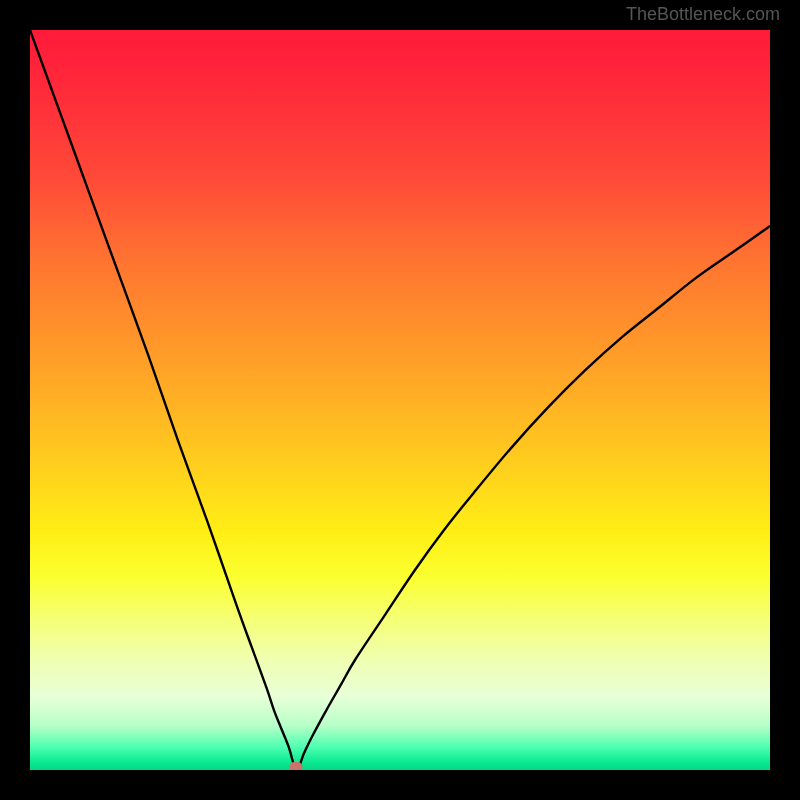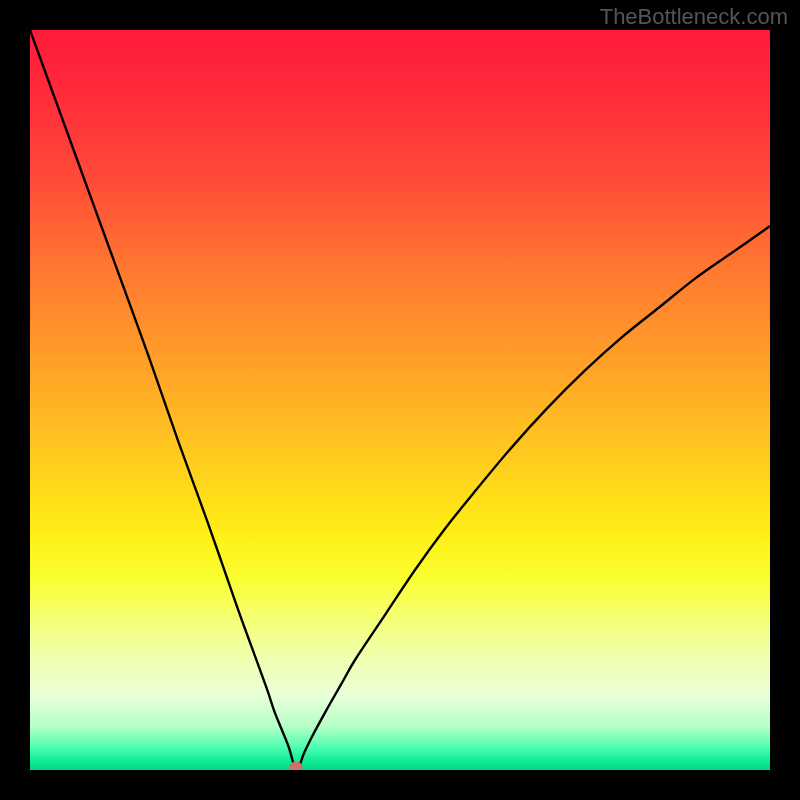--- a/index.html
+++ b/index.html
@@ -6,23 +6,23 @@
   body {
     width: 800px;
     height: 800px;
     background: #000;
     position: relative;
     overflow: hidden;
   }
   .watermark {
     position: absolute;
     top: 4px;
-    right: 12px;
+    right: 20px;
     font-family: Arial, sans-serif;
-    font-size: 22px;
+    font-size: 18px;
     color: #555;
     z-index: 10;
   }
   .plot-area {
     position: absolute;
     left: 30px;
     top: 30px;
     width: 740px;
     height: 740px;
     overflow: hidden;

